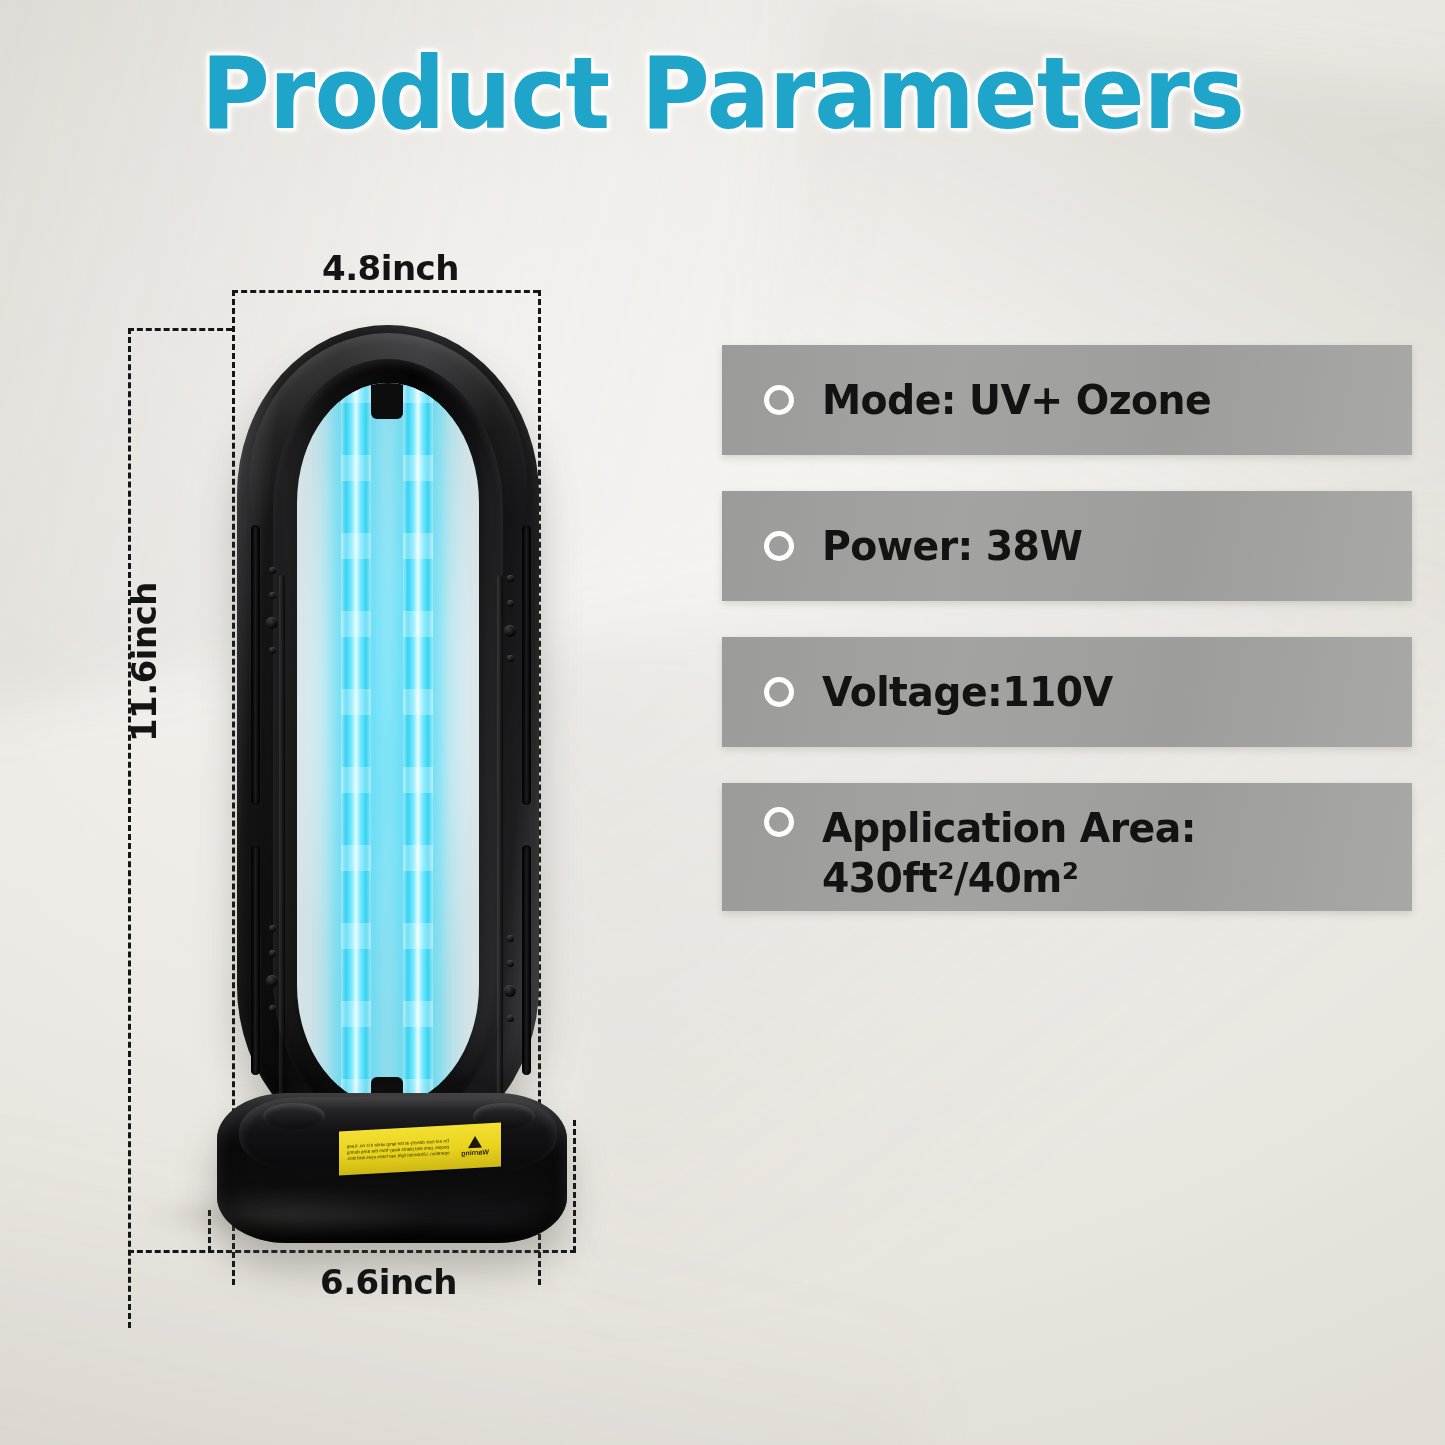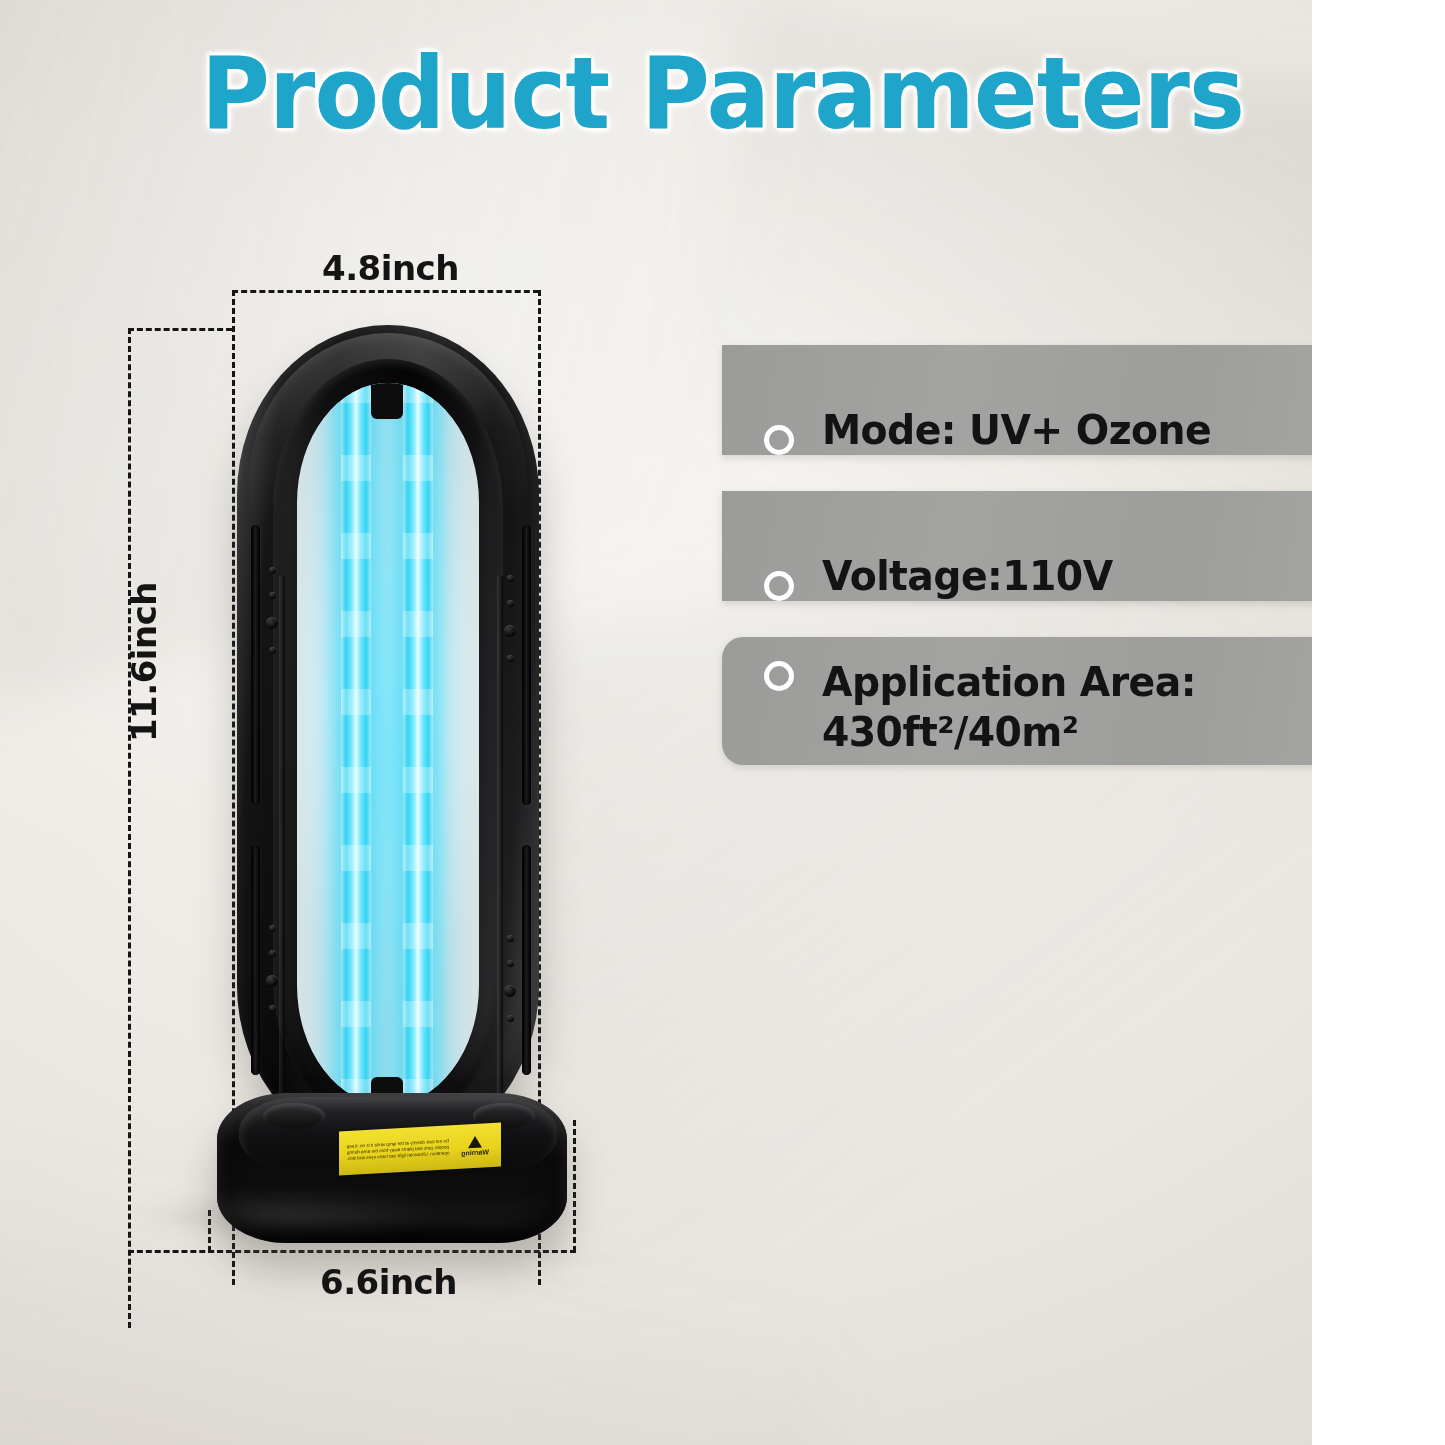--- a/index.html
+++ b/index.html
@@ -6,21 +6,21 @@
   * { margin:0; padding:0; box-sizing:border-box; }
 
   html, body {
     width:1445px; height:1445px;
     overflow:hidden;
     font-family:"Liberation Sans", sans-serif;
   }
 
   #stage {
     position:relative;
-    width:1312px; height:1445px;
+    width:1445px; height:1445px;
     background:#efecE7;
     overflow:hidden;
   }
 
   
   .bg-base{
     position:absolute; inset:0;
     background:
       radial-gradient(120% 90% at 30% 18%, #f6f4f1 0%, #eeebe6 45%, #e7e3dd 100%);
   }
@@ -369,23 +369,23 @@
   .bar{
     position:relative;
     width:690px;
     background:linear-gradient(100deg, #9b9b99 0%, #a3a3a1 34%, #9d9d9b 66%, #a8a8a6 100%);
     margin-bottom:36px;
     display:flex;
     align-items:center;
     padding:0 0 0 42px;
     box-shadow:0 3px 7px rgba(120,114,106,.22);
   }
-  .bar.one-line { height:110px;align-items:flex-end; }
+  .bar.one-line { height:110px; }
   .bar.two-line { height:128px; }
-  .bar:last-child{ margin-bottom:16px;border-radius:21px; }
+  .bar:last-child{ margin-bottom:16px; }
 
   .bullet{
     flex:0 0 auto;
     width:30px; height:30px;
     border-radius:50%;
     border:5px solid #ffffff;
     margin-right:28px;
   }
   .bar.two-line .bullet{ align-self:flex-start; margin-top:24px; }
 
@@ -502,20 +502,24 @@
 
   <div id="floor-shadow"></div>
 
   <div id="params">
 
     <div class="bar one-line">
       <span class="bullet"></span>
       <span class="bar-text">Mode: UV+ Ozone</span>
     </div>
 
+    <div class="bar one-line">
+      <span class="bullet"></span>
+      <span class="bar-text">Power: 38W</span>
+    </div>
 
     <div class="bar one-line">
       <span class="bullet"></span>
       <span class="bar-text">Voltage:110V</span>
     </div>
 
 
 
     <div class="bar two-line">
       <span class="bullet"></span>

